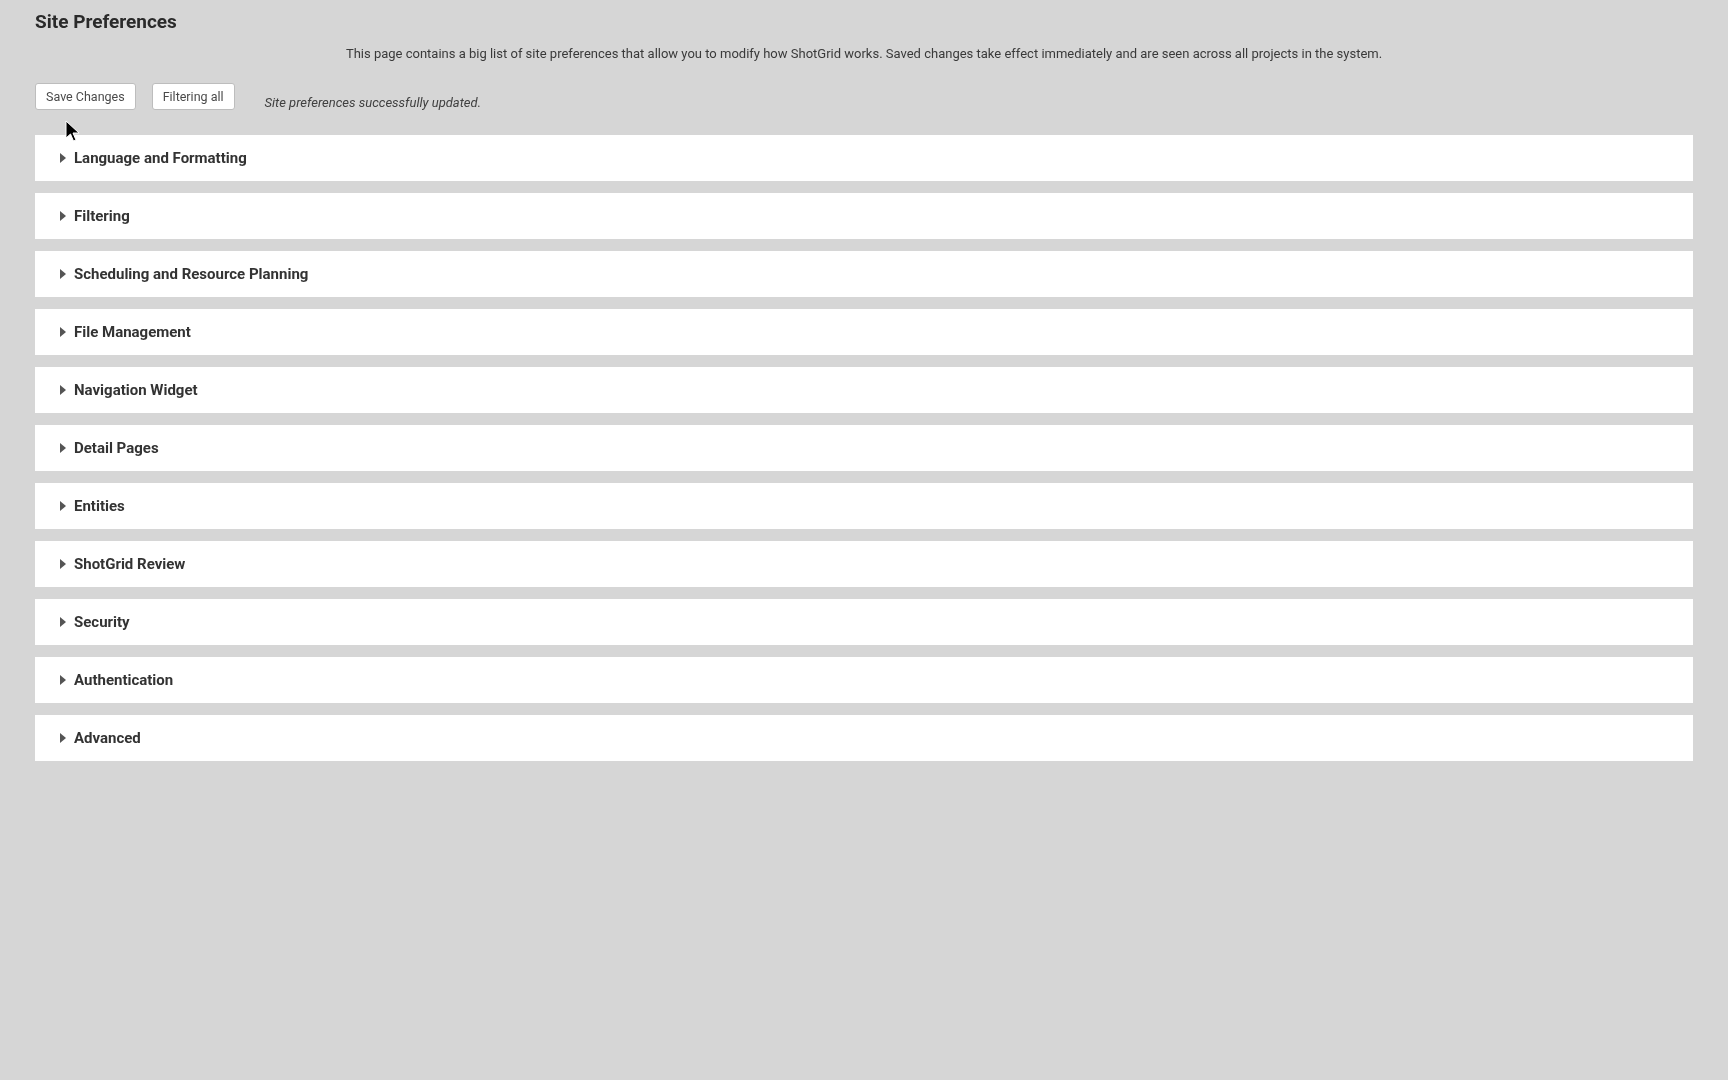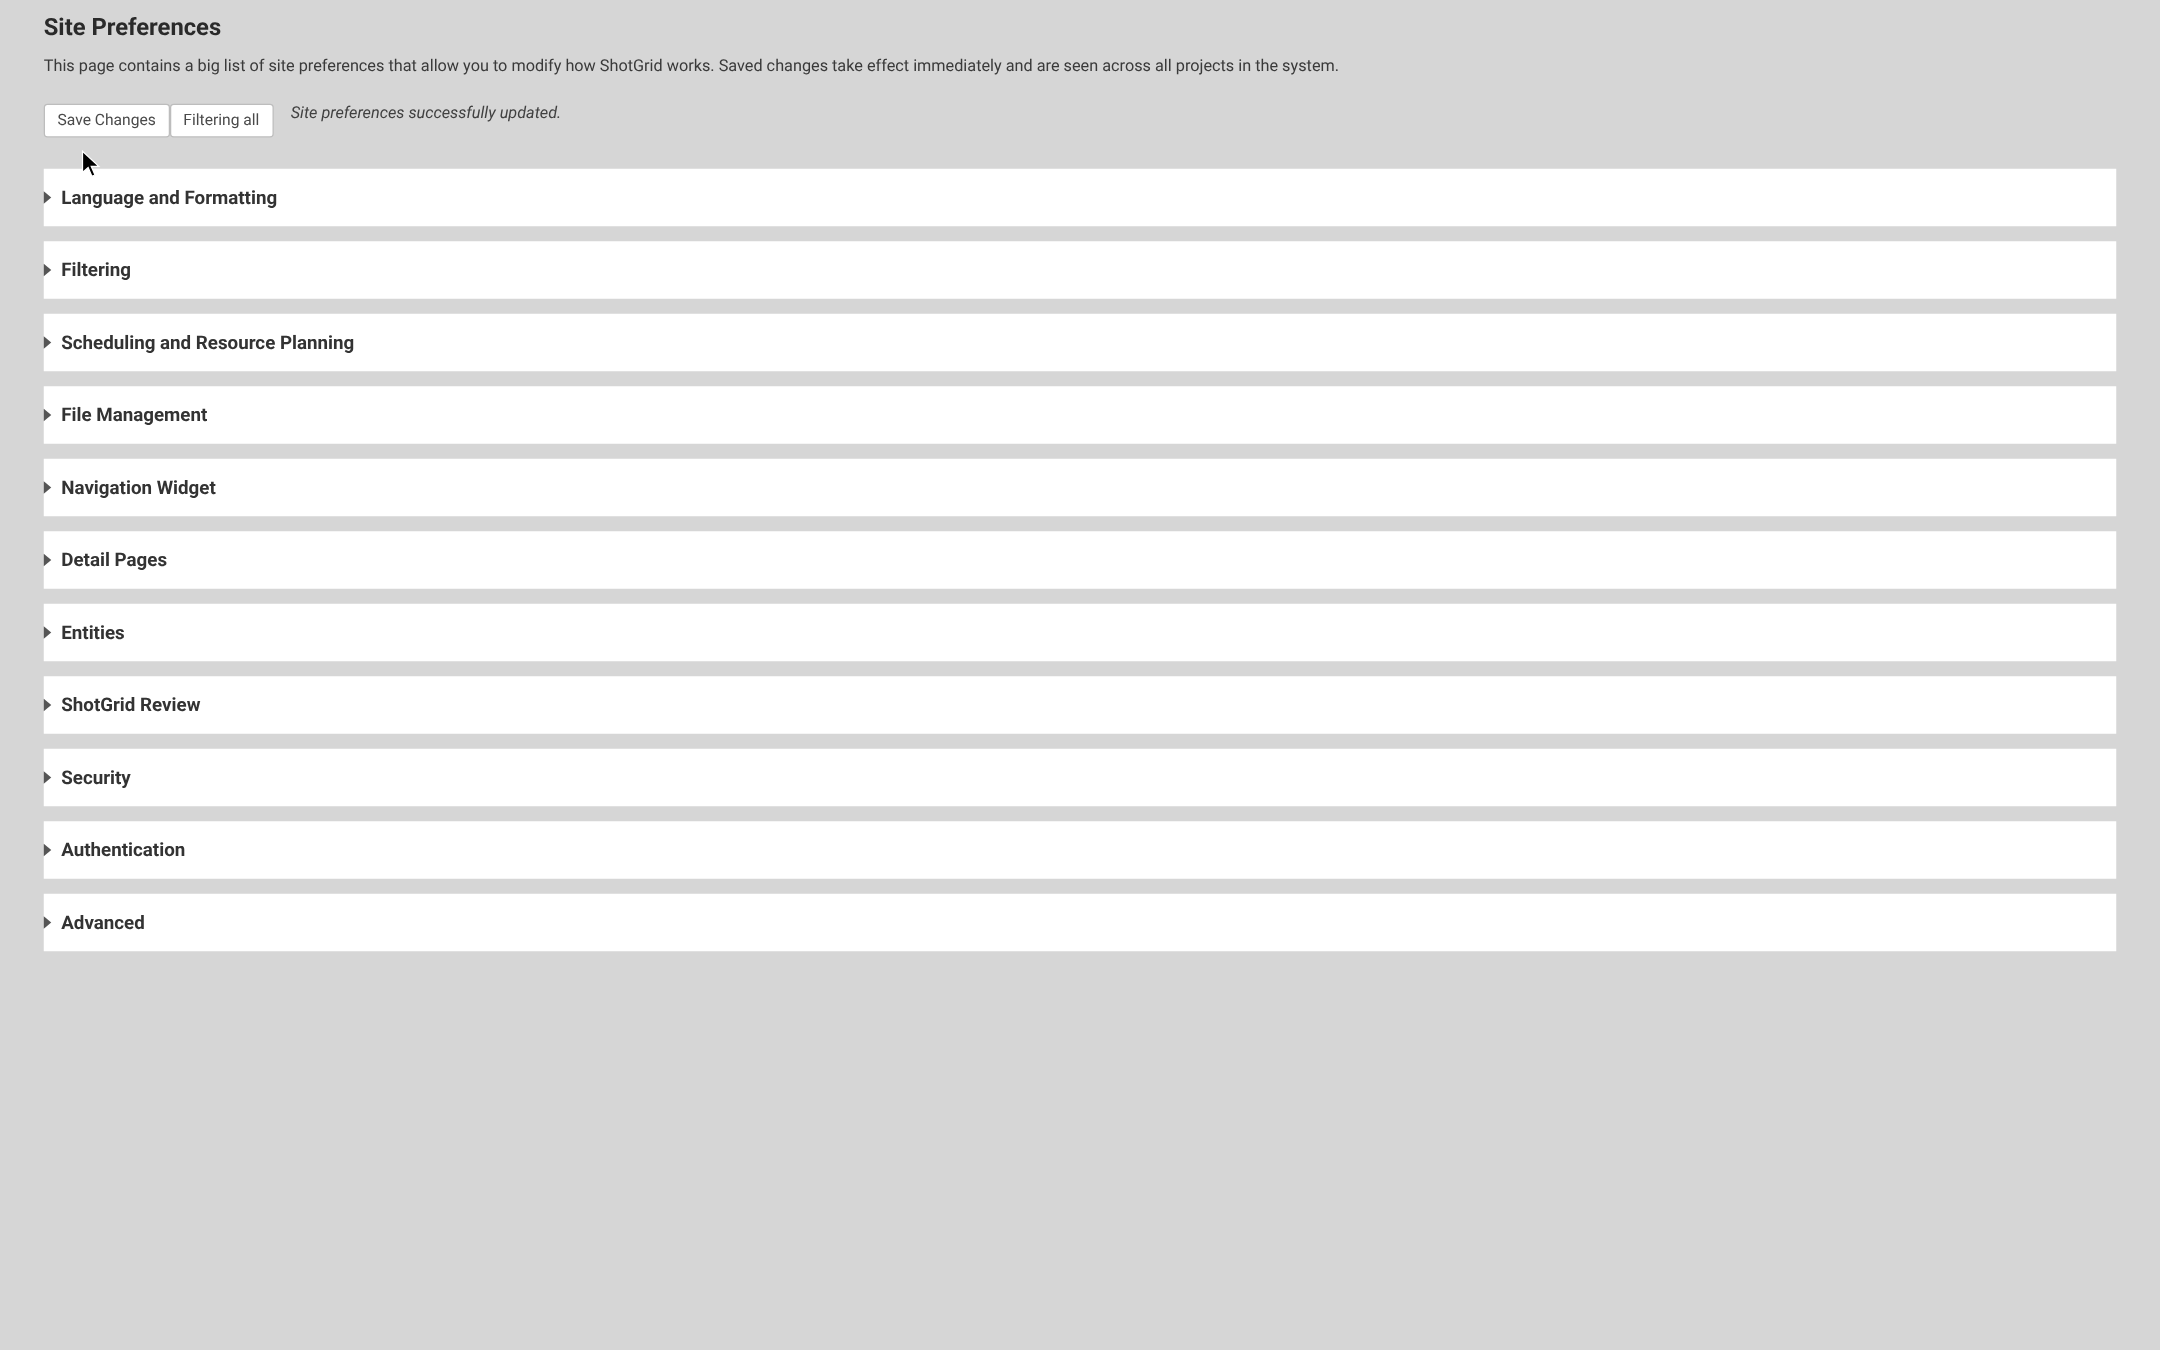--- a/index.html
+++ b/index.html
@@ -21,25 +21,26 @@
       font-size: 19px;
       font-weight: 700;
       color: #2a2a2a;
       margin-bottom: 12px;
     }
     .page-description {
       font-size: 13px;
       color: #3a3a3a;
       margin-bottom: 20px;
       line-height: 1.4;
+      text-align: center;
     }
     .toolbar {
       display: flex;
-      align-items: flex-start;
-      gap: 0;
+      align-items: flex-end;
+      gap: 16px;
       padding-bottom: 25px;
     }
     .btn {
       background: #fff;
       border: 1px solid #bdbdbd;
       border-radius: 3px;
       padding: 5px 10px;
       font-size: 12.5px;
       color: #4a4a4a;
       cursor: pointer;
@@ -50,21 +51,21 @@
       font-style: italic;
       color: #404040;
       margin-left: 14px;
     }
     .sections {
       padding: 0 35px;
     }
     .section {
       background: #fff;
       margin-bottom: 12px;
-      padding: 14px 0;
+      padding: 14px 25px;
       display: flex;
       align-items: center;
       cursor: pointer;
     }
     .section-caret {
       display: inline-block;
       width: 0;
       height: 0;
       border-top: 5px solid transparent;
       border-bottom: 5px solid transparent;

